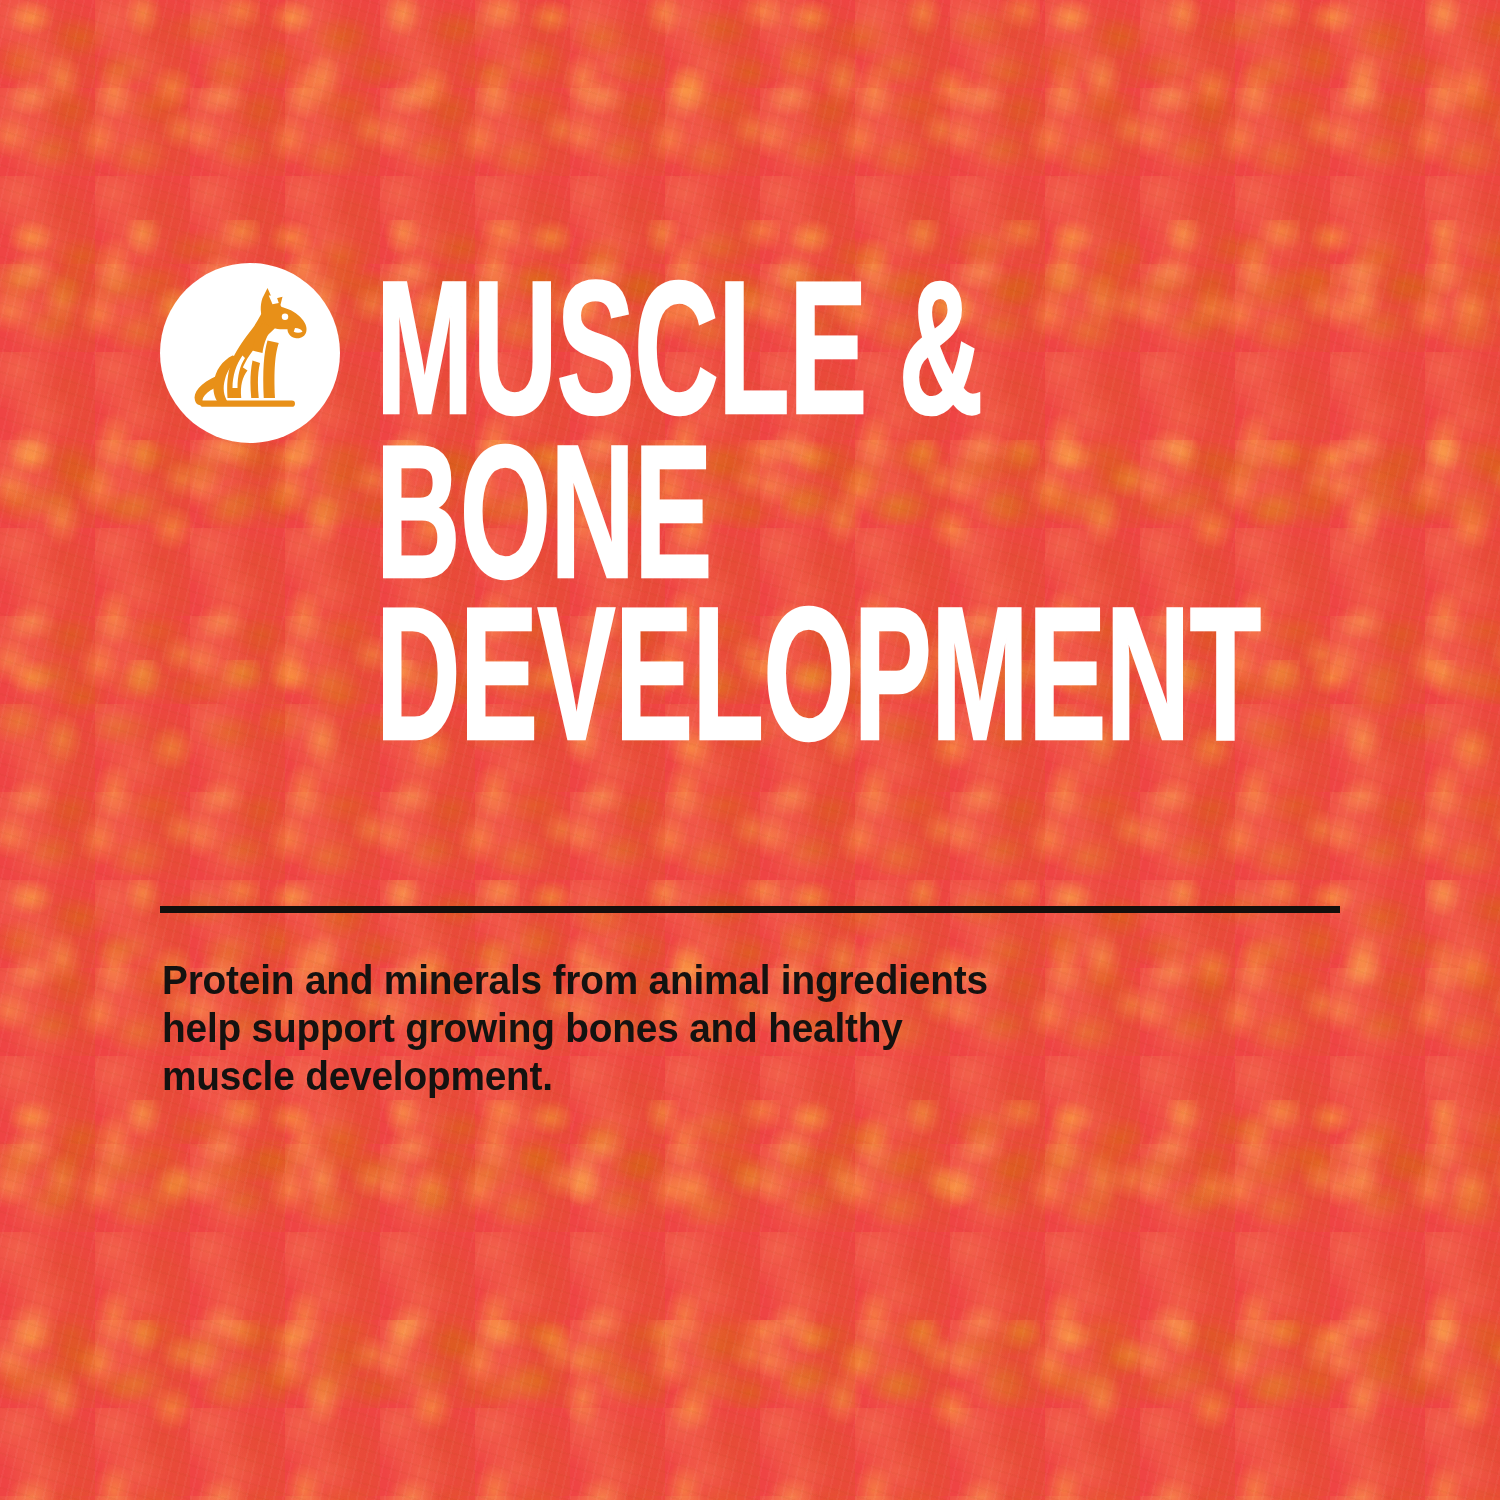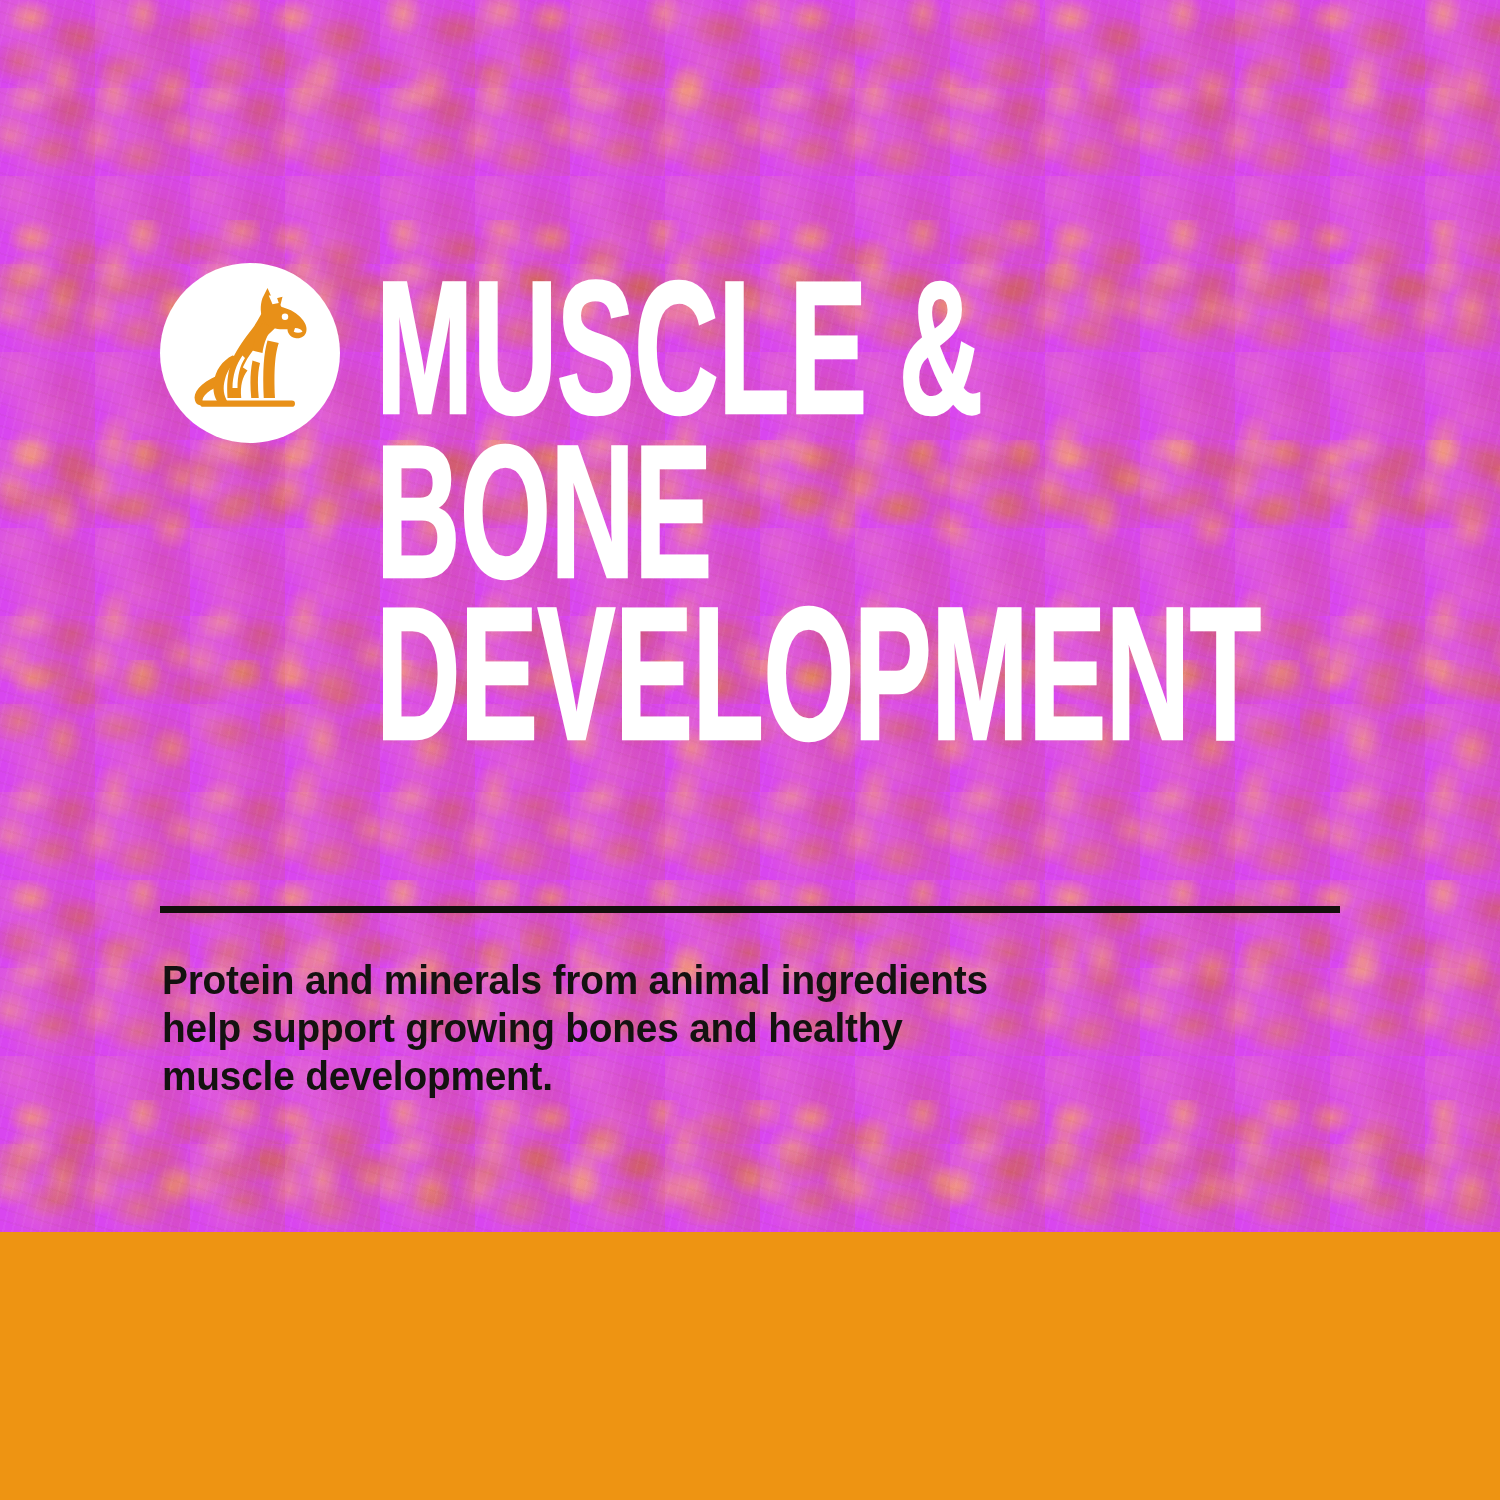--- a/index.html
+++ b/index.html
@@ -12,22 +12,22 @@
   }
 
   body {
     font-family: "Liberation Sans", sans-serif;
     background-color: #ee9412;
   }
 
   #panel {
     position: relative;
     width: 1500px;
-    height: 1232px;
-    background-color: #d946ef;
+    height: 1500px;
+    background-color: #ef4444;
     overflow: hidden;
   }
 
   
   .tex {
     position: absolute;
     inset: 0;
     pointer-events: none;
   }
   .tex-a {

